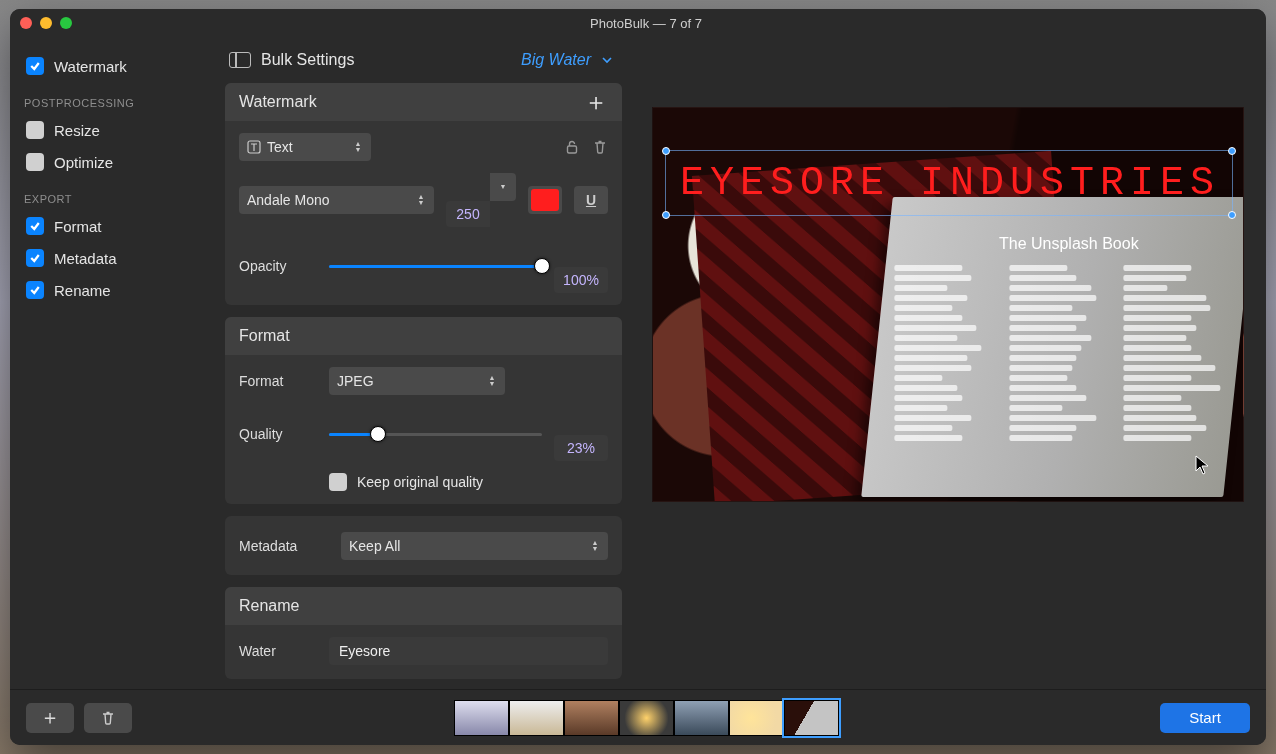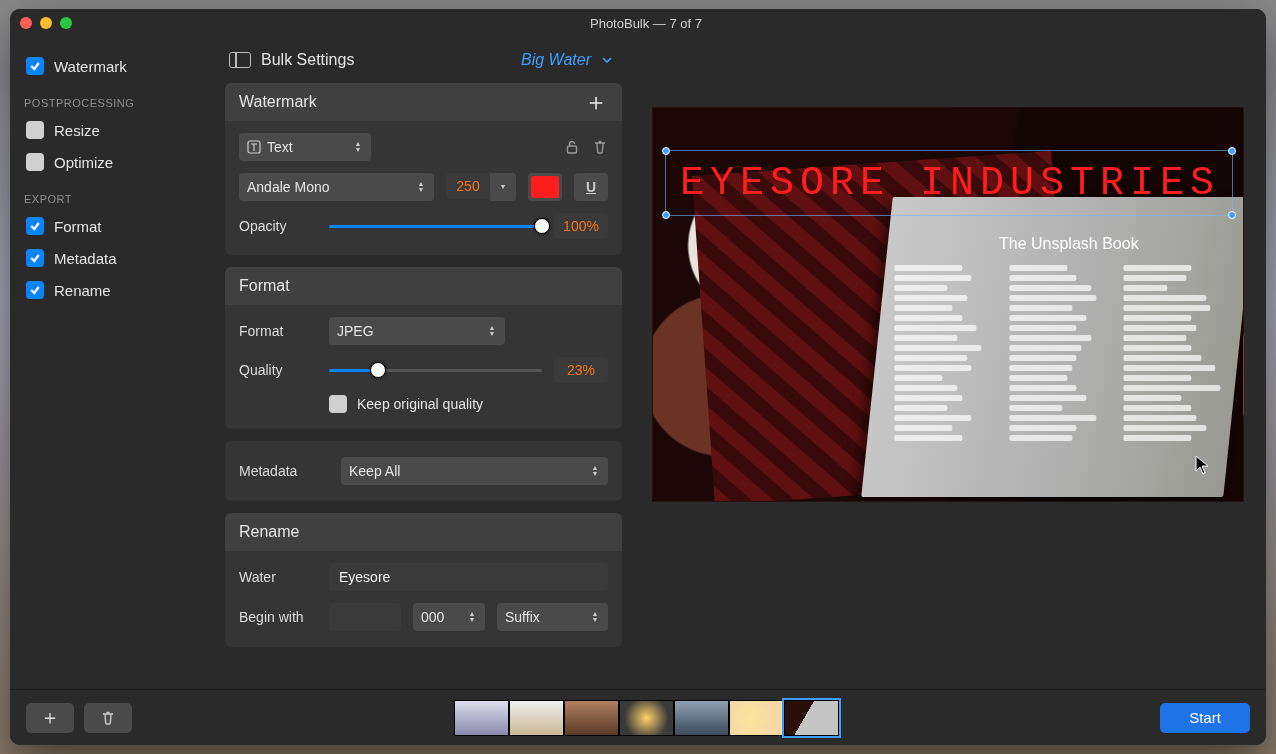--- a/index.html
+++ b/index.html
@@ -172,22 +172,23 @@
   .slider .thumb{
     position:absolute; top:50%; width:16px; height:16px; border-radius:50%;
     background:#fff; transform:translate(-50%,-50%);
     box-shadow:0 0 3px rgba(0,0,0,.6);
   }
   .value-box{
     background: var(--bg-input-dark);
     border-radius:4px;
     height:26px; min-width:54px;
     display:flex; align-items:center; justify-content:center;
-    color:#f97316;
+    color:#c4b5fd;
     padding:0 6px;
+    margin-top:28px;
   }
   .square-btn{
     width:34px; height:28px; border-radius:4px;
     background: var(--bg-input);
     display:flex; align-items:center; justify-content:center;
     color:#ccc;
     cursor:pointer;
   }
   .color-swatch{ width:34px; height:22px; border-radius:3px; background:#ff1e1e; }
   .small-check{
@@ -515,32 +516,20 @@
       </div>
 
       <div class="panel">
         <div class="panel-header">
           <span>Rename</span>
         </div>
         <div class="panel-body">
           <div class="row">
             <div class="label">Water</div>
             <input class="txt-input" style="flex: 1 1 0%;" value="Eyesore">
-          </div>
-          <div class="row">
-            <div class="label">Begin with</div>
-            <input class="txt-input" style="width: 72px;" value="">
-            <div class="select" style="width:72px;">
-              <span>000</span>
-              <span class="chev">▲<br>▼</span>
-            </div>
-            <div class="select" style="flex:1;">
-              <span>Suffix</span>
-              <span class="chev">▲<br>▼</span>
-            </div>
           </div>
         </div>
       </div>
     </div>
 
     <div class="preview-col">
       <div class="preview-area">
         <div class="preview-img">
           <div class="plaid"></div>
           <div class="book">

